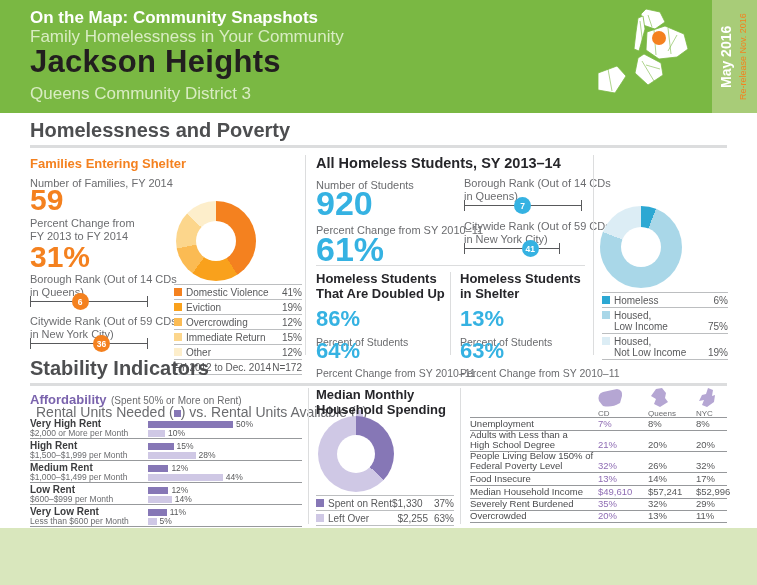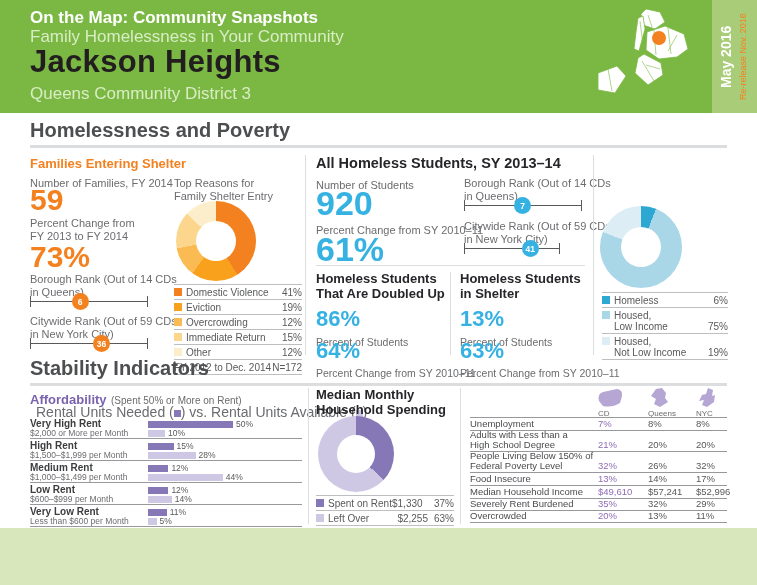--- a/index.html
+++ b/index.html
@@ -110,40 +110,38 @@
   </div>
 
   <div class="abs sec-title" style="left:30px;top:119px">Homelessness and Poverty</div>
   <div class="abs rule" style="left:30px;top:145px;width:697px"></div>
 
   <div class="abs orange-h" style="left:30px;top:156px">Families Entering Shelter</div>
   <div class="abs lbl" style="left:30px;top:177px">Number of Families, FY 2014</div>
   <div class="abs big-orange" style="left:30px;top:186px">59</div>
   <div class="abs lbl pre" style="left:30px;top:217px">Percent Change from
 FY 2013 to FY 2014</div>
-  <div class="abs big-orange" style="left:30px;top:243px">73%</div>
+  <div class="abs big-orange" style="left:30px;top:243px">31%</div>
   <div class="abs lbl pre" style="left:30px;top:273px">Borough Rank (Out of 14 CDs
 in Queens)</div>
   <div class="slider" style="left:30px;top:292px;width:118px">
     <div class="track"></div>
       <div class="tick"></div>
       <div class="tick r"></div>
     <div class="knob knob-orange" style="left: calc(42.8571% - 9px);">6</div>
   </div>
   <div class="abs lbl pre" style="left:30px;top:315px">Citywide Rank (Out of 59 CDs
 in New York City)</div>
   <div class="slider" style="left:30px;top:334px;width:118px">
     <div class="track"></div>
       <div class="tick"></div>
       <div class="tick r"></div>
     <div class="knob knob-orange" style="left: calc(61.0169% - 9px);">36</div>
   </div>
 
-  <div class="abs lbl pre" style="left:174px;top:177px">Top Reasons for
-Family Shelter Entry</div>
   <div class="donut" style="left: 176px; top: 201px; width: 80px; height: 80px; background: conic-gradient(rgb(244, 129, 31) 0%, rgb(244, 129, 31) 41%, rgb(249, 161, 28) 41%, rgb(249, 161, 28) 60%, rgb(251, 187, 83) 60%, rgb(251, 187, 83) 72%, rgb(252, 214, 140) 72%, rgb(252, 214, 140) 87%, rgb(253, 238, 203) 87%, rgb(253, 238, 203) 99%);">
     <div class="hole" style="inset:20px"></div>
   </div>
   <div class="legend" style="left:174px;top:284px;width:128px">
     <div class="leg-row">
         <span class="sw" style="background: rgb(244, 129, 31);"></span>
         <span class="leg-lab">Domestic Violence</span>
         <span class="leg-pct">41%</span>
       </div>
     <div class="leg-row">

